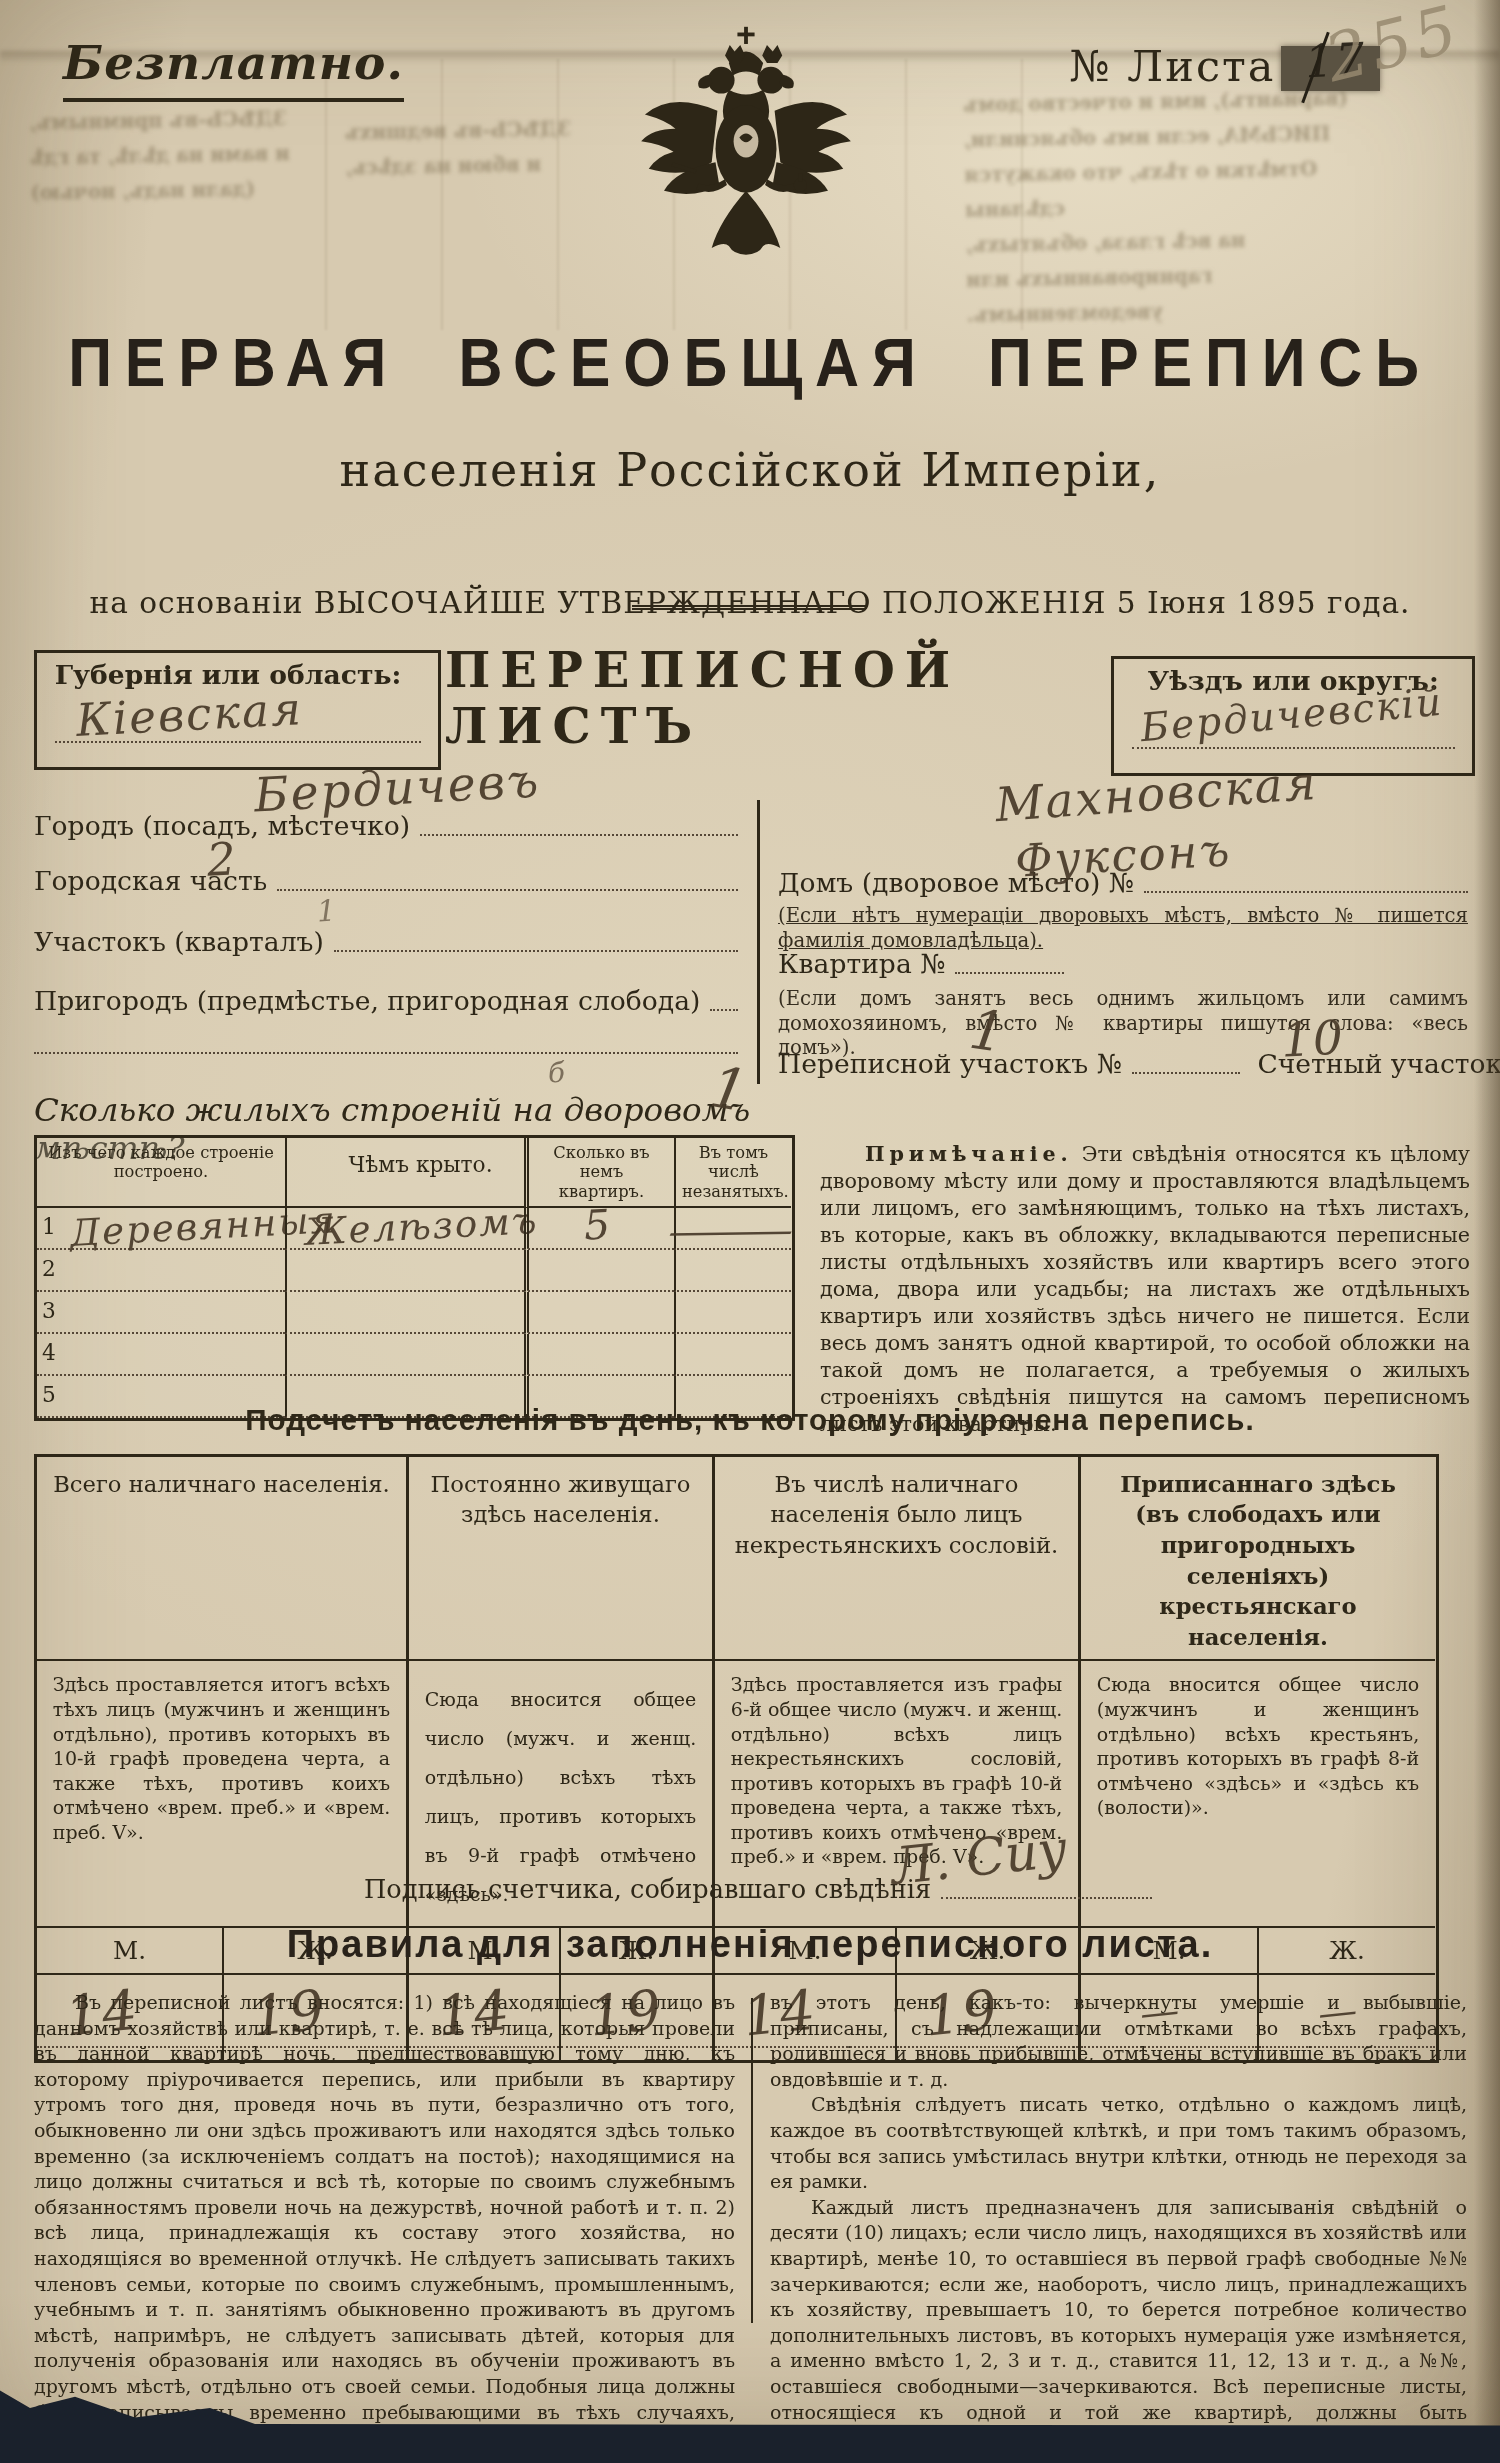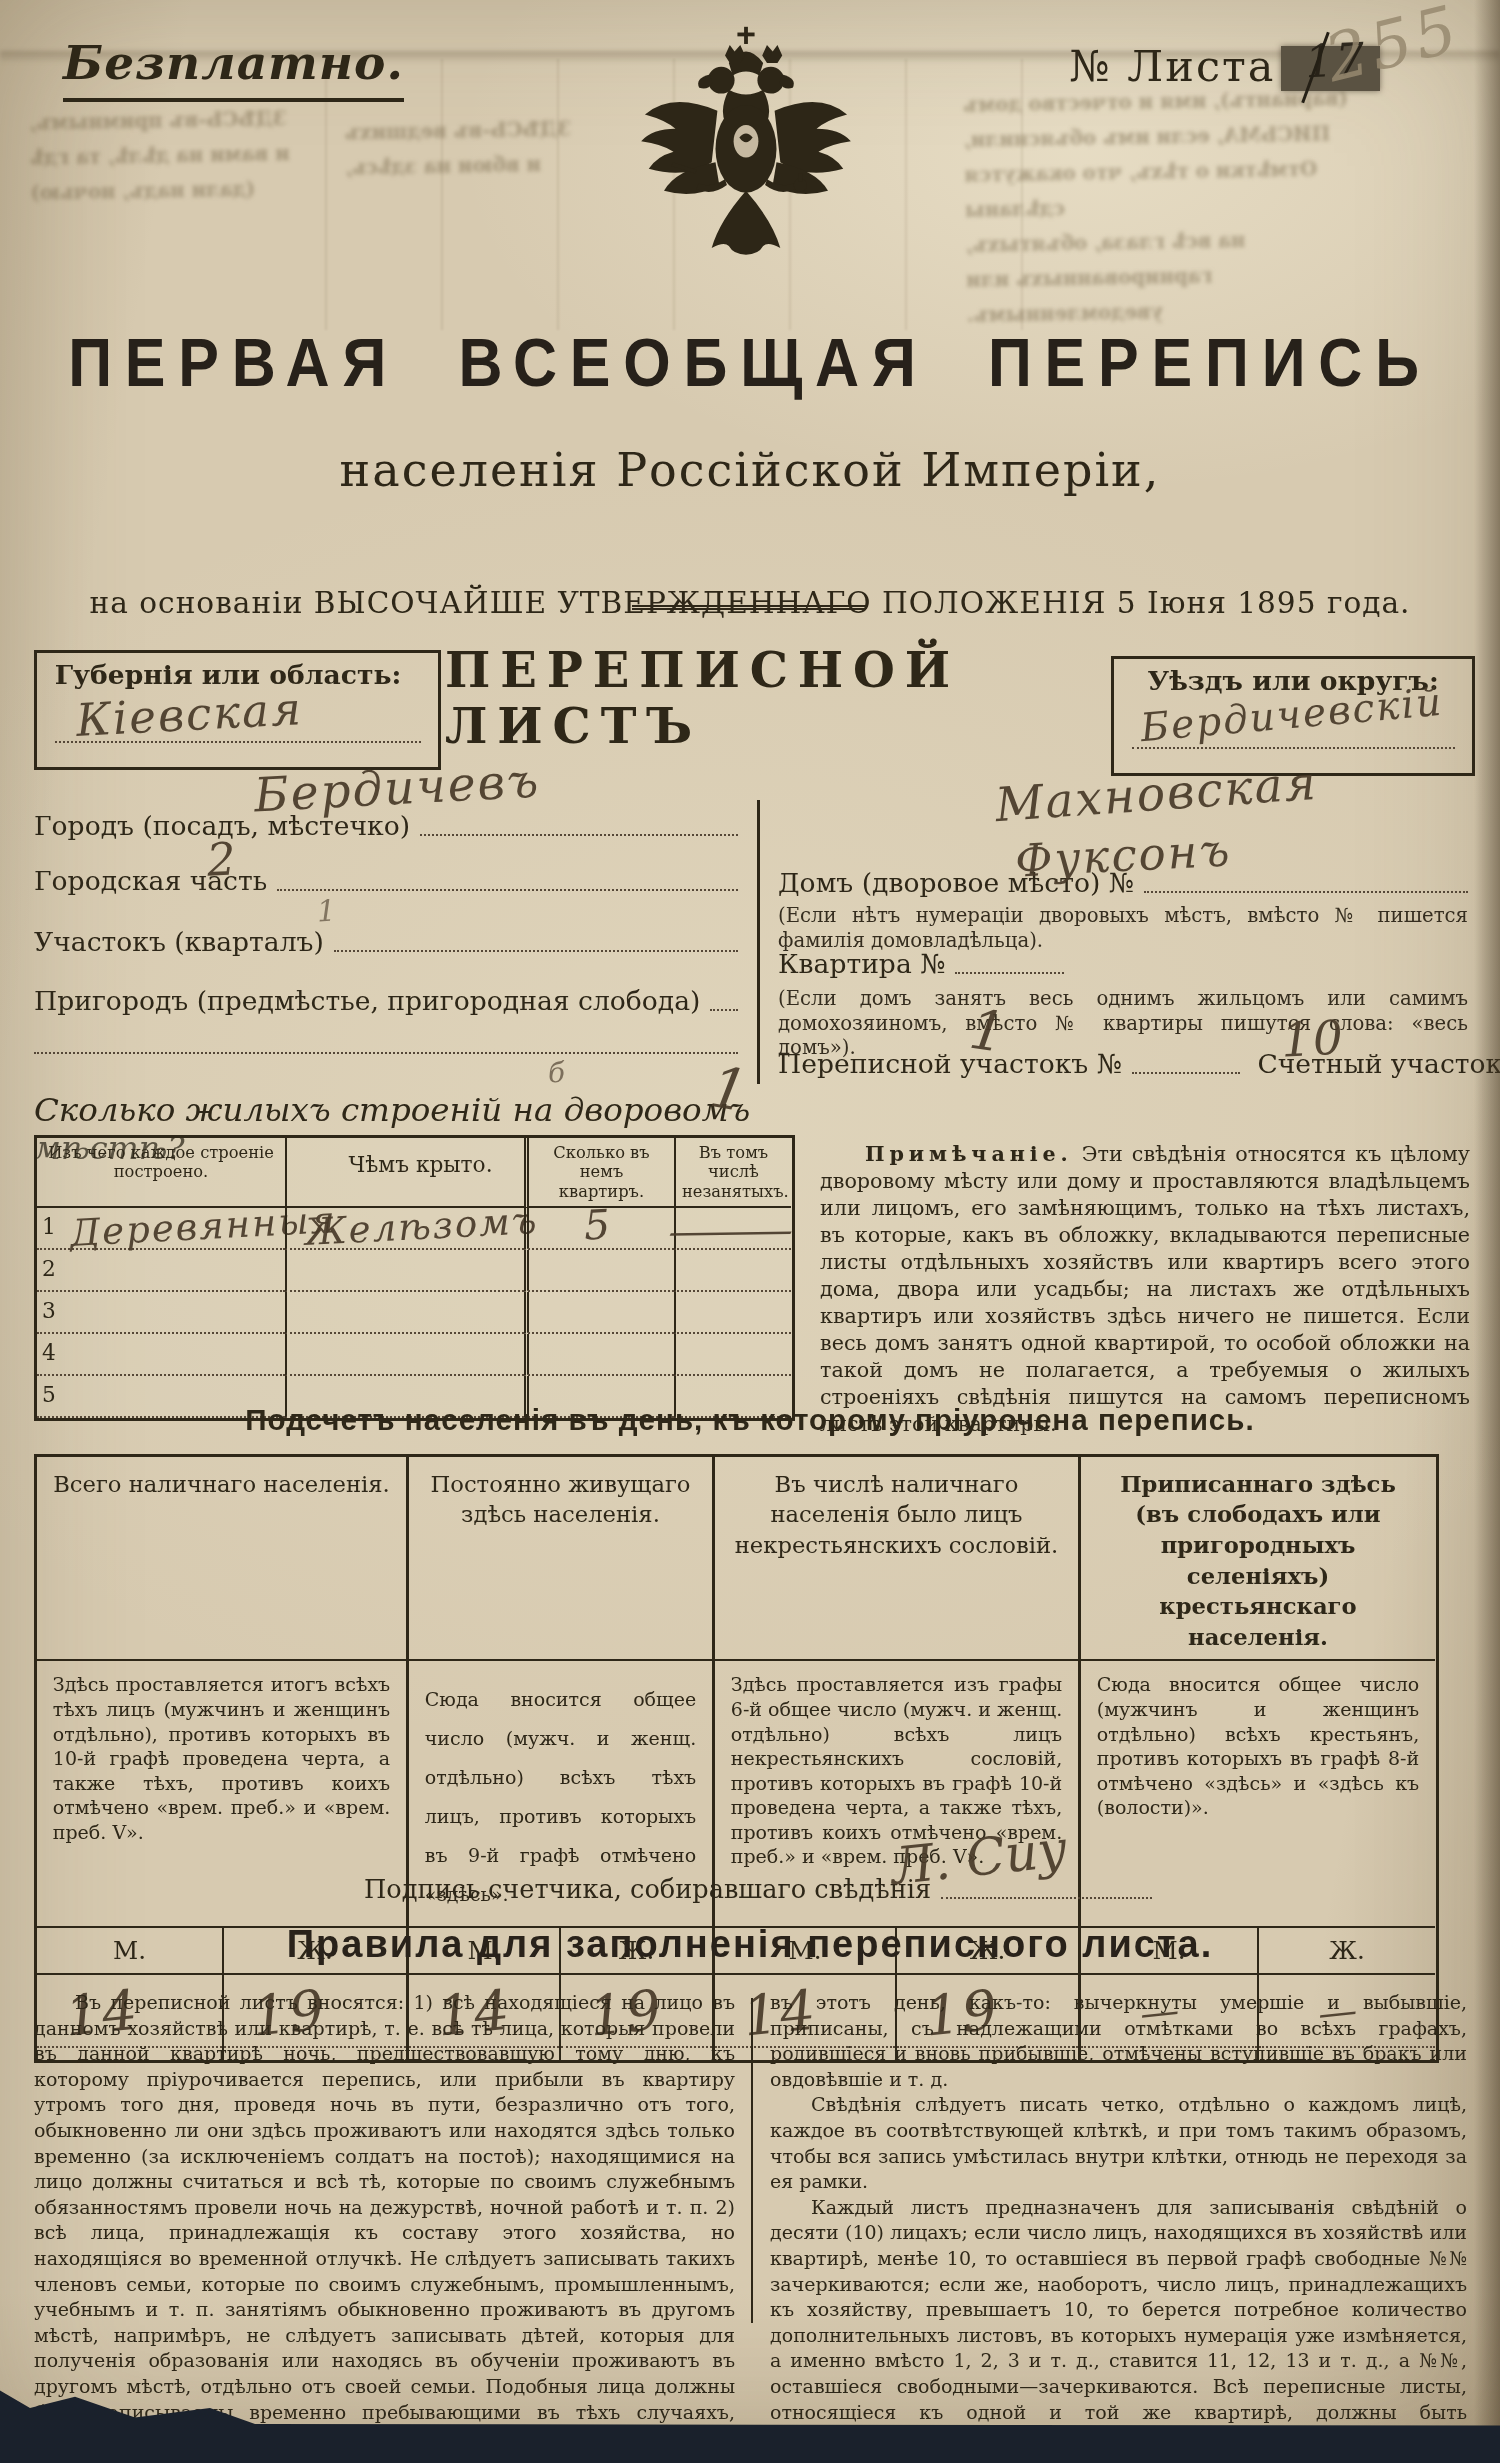--- a/index.html
+++ b/index.html
@@ -198,21 +198,21 @@
   <div class="abs dotline" style="left:34px; top:1052px; width:704px;"></div>
 
   <div class="abs hw" style="left:995px; top:766px; font-size:47px; transform:rotate(-4deg);">Махновская</div>
 
   <div class="abs field" style="left:778px; top:867px; width:690px;">
     <span class="lbl">Домъ (дворовое мѣсто) №</span>
       <span class="dots"></span>
   </div>
   <div class="abs hw" style="left:1015px; top:829px; font-size:45px;">Фуксонъ</div>
 
-  <div class="abs smallnote" style="left:778px; top:904px; width:690px;">(Если нѣтъ нумераціи дворовыхъ мѣстъ, вмѣсто № пишется фамилія домовладѣльца).</div>
+  <div class="abs smallnote" style="left:778px; top:904px; width:690px;text-decoration:underline;">(Если нѣтъ нумераціи дворовыхъ мѣстъ, вмѣсто № пишется фамилія домовладѣльца).</div>
 
   <div class="abs field" style="left:778px; top:948px; width:286px;">
     <span class="lbl">Квартира №</span>
       <span class="dots"></span>
   </div>
   <div class="abs smallnote" style="left:778px; top:987px; width:690px;">(Если домъ занятъ весь однимъ жильцомъ или самимъ домохозяиномъ, вмѣсто № квартиры пишутся слова: «весь домъ»).</div>
 
   <div class="abs field" style="left:778px; top:1048px; width:690px;">
     <span class="lbl">Переписной участокъ №</span>
     <span class="dots" style="flex:0 0 108px;"></span>

